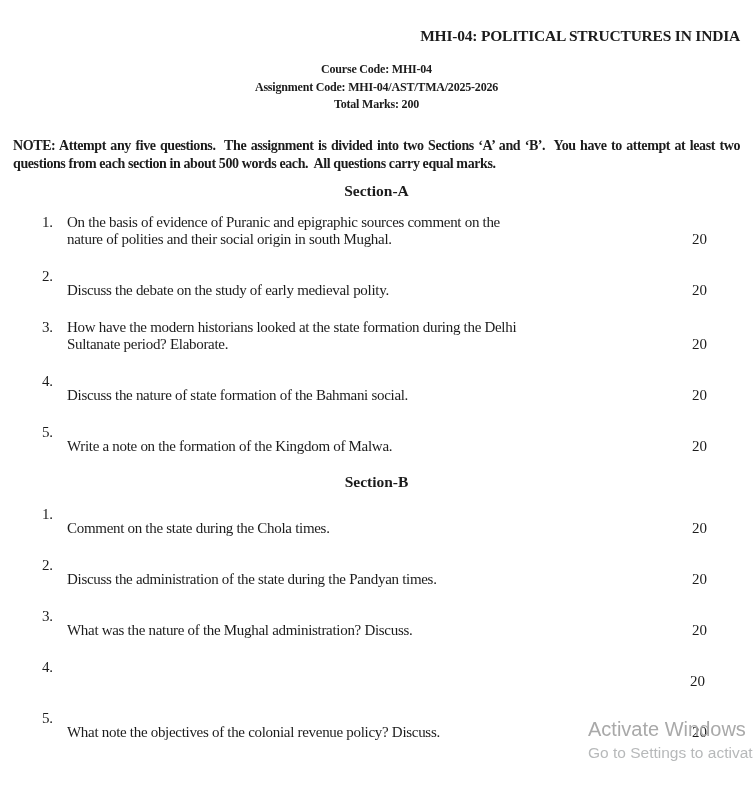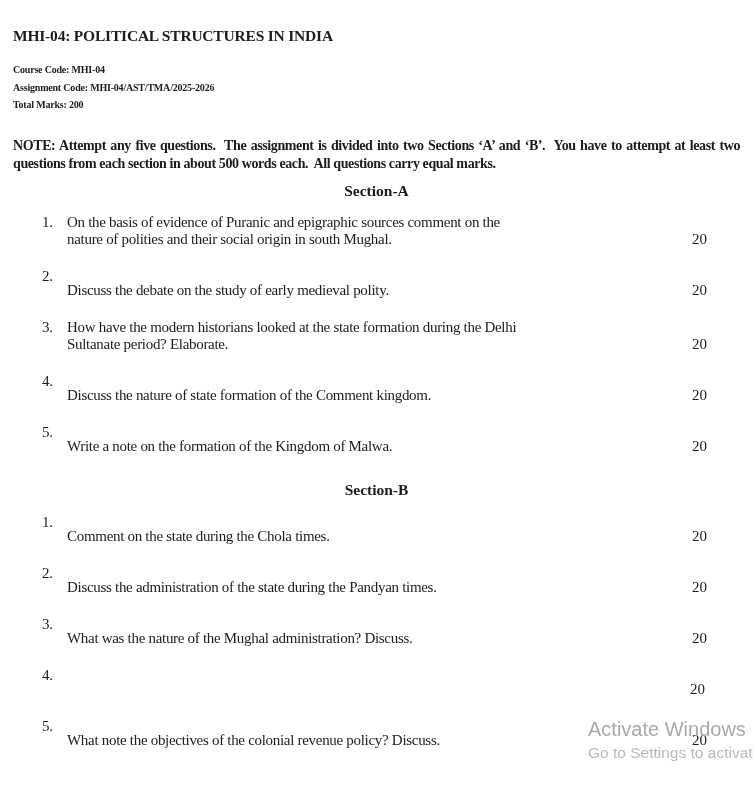--- a/index.html
+++ b/index.html
@@ -9,49 +9,49 @@
     background: #ffffff;
     overflow: hidden;
     position: relative;
     font-family: "Liberation Serif", serif;
     color: #1c1c1c;
   }
   .doc {
     padding: 27px 13px 0 13px;
   }
   .doc-title {
-    text-align: left;
+    text-align: right;
     font-weight: bold;
     font-size: 15.5px;
     letter-spacing: -0.2px;
     line-height: 18px;
   }
   .header-block {
     margin-top: 16px;
-    text-align: left;
+    text-align: center;
     font-weight: bold;
-    font-size: 10px;
+    font-size: 12px;
     line-height: 17.5px;
     letter-spacing: -0.2px;
   }
   .note {
     margin-top: 23px;
     font-weight: bold;
     font-size: 14px;
     letter-spacing: -0.4px;
     line-height: 18.5px;
     text-align: justify;
     white-space: pre-wrap;
   }
   .section-heading {
     text-align: center;
     font-weight: bold;
     font-size: 15.5px;
     line-height: 18.5px;
-    margin-top: 26px;
+    margin-top: 18px;
   }
   .section-heading.first {
     margin-top: 8px;
   }
   .questions {
     padding-left: 29px;
   }
   .q-row {
     display: flex;
     align-items: flex-end;
@@ -132,21 +132,21 @@
       <div class="q-marks">20</div>
     </div>
     <div class="q-row">
       <div class="q-num">3.</div>
       <div class="q-text">How have the modern historians looked at the state formation during the Delhi
 Sultanate period? Elaborate.</div>
       <div class="q-marks">20</div>
     </div>
     <div class="q-row">
       <div class="q-num">4.</div>
-      <div class="q-text">Discuss the nature of state formation of the Comment kingdom.</div>
+      <div class="q-text">Discuss the nature of state formation of the Bahmani social.</div>
       <div class="q-marks">20</div>
     </div>
     <div class="q-row">
       <div class="q-num">5.</div>
       <div class="q-text">Write a note on the formation of the Kingdom of Malwa.</div>
       <div class="q-marks">20</div>
     </div>
   </div>
 
   <div class="section-heading">Section-B</div>

